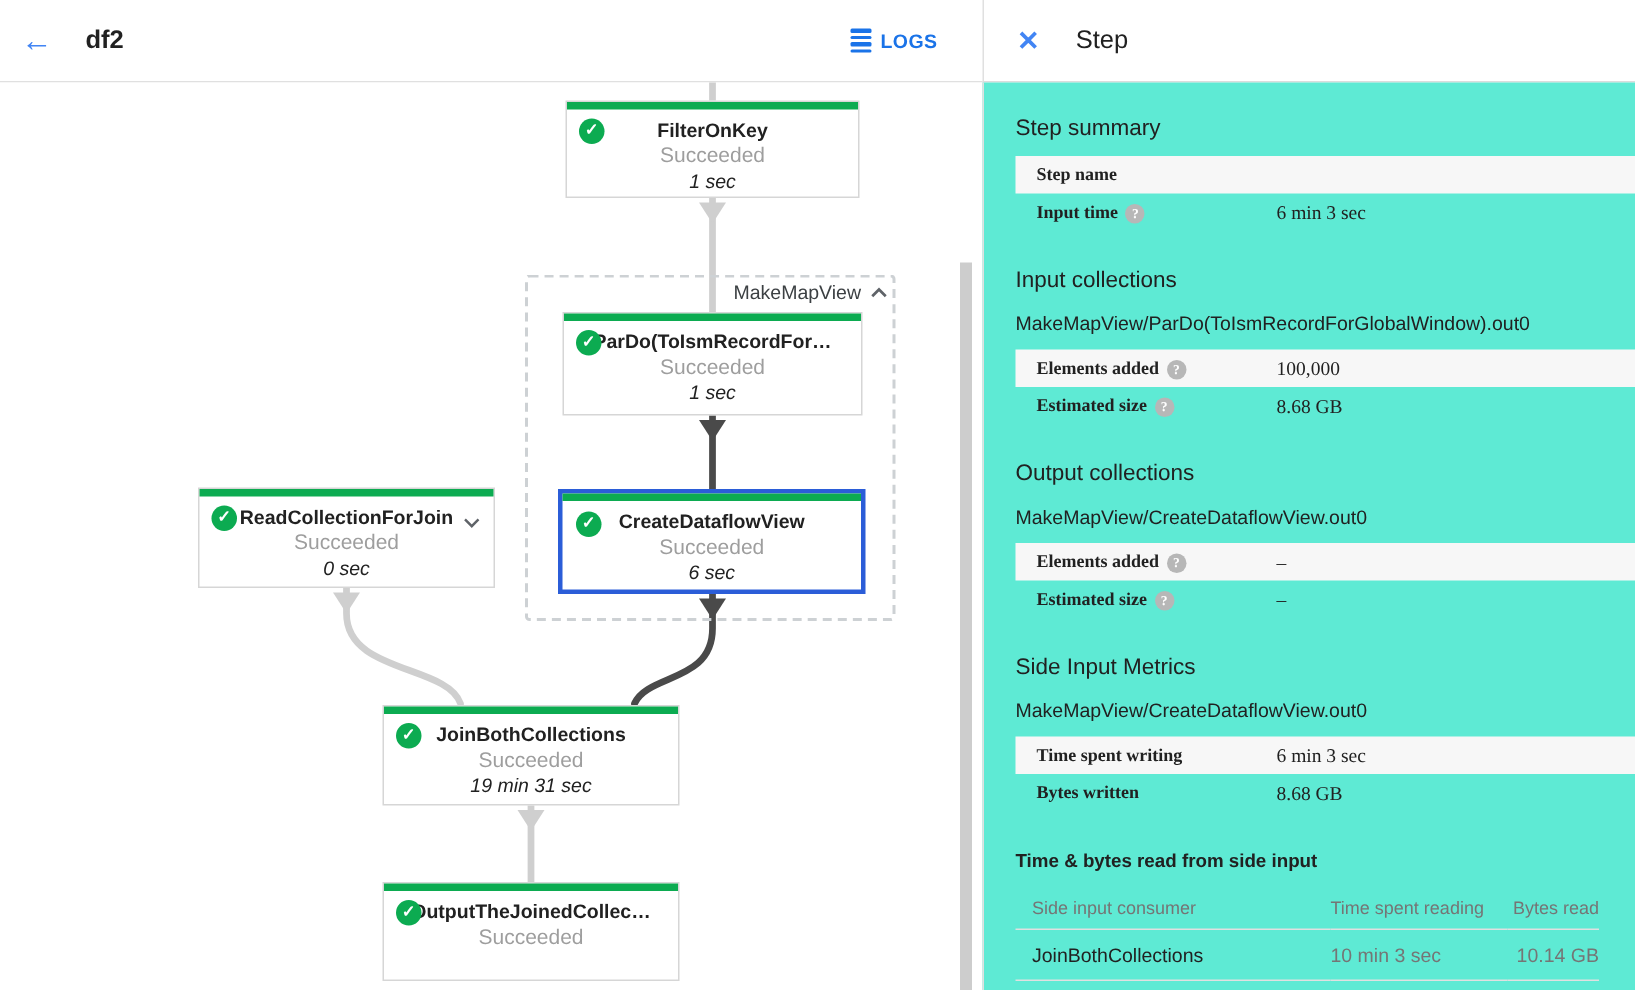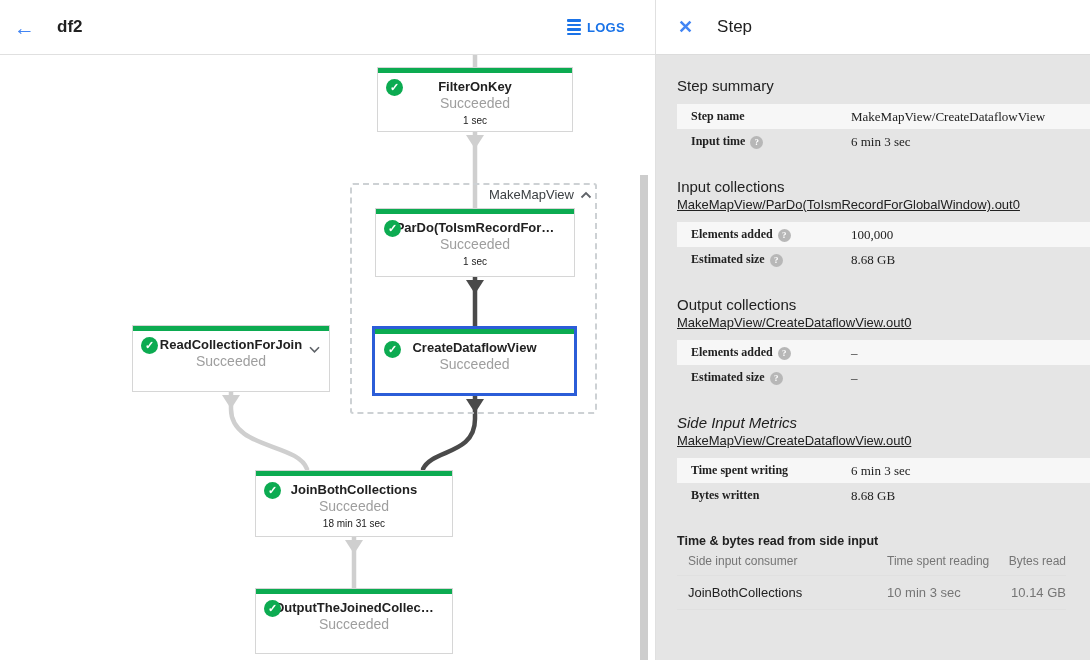--- a/index.html
+++ b/index.html
@@ -41,40 +41,40 @@
     border:2px dashed #cdd1d4;border-radius:3px;}
   .group-label{left:360px;top:132px;width:232px;text-align:right;font-size:13px;
     color:#3c4043;display:flex;justify-content:flex-end;align-items:center;gap:6px;cursor:pointer;}
   .node{background:#fff;border:1px solid #d6d6d6;text-align:center;cursor:pointer;}
   .node .bar{height:5px;background:var(--green);}
   .node .check{position:absolute;left:8px;top:11px;width:17px;height:17px;border-radius:50%;
     background:var(--green);color:#fff;font-size:11px;font-weight:700;line-height:17px;text-align:center;}
   .node.sel .check{top:12px;left:9px;}
   .node .t{margin-top:5px;font-size:13px;font-weight:700;color:var(--txt);line-height:17px;}
   .node .s{font-size:14px;color:var(--txt-gray);line-height:17px;}
-  .node .d{font-size:10px;color:var(--txt);line-height:17px;}
+  .node .d{font-size:13px;color:var(--txt);line-height:17px;font-style:italic;}
   .node.sel{border:3px solid var(--sel-border);}
   .node-chevron{position:absolute;right:9px;top:13px;cursor:pointer;}
   #v-scrollbar{left:640px;top:120px;width:8px;height:485px;background:#cdcdcd;border-radius:0;}
 
   
-  #panel{left:655px;top:55px;width:435px;height:605px;background:#e5e5e5;
+  #panel{left:655px;top:55px;width:435px;height:605px;background:#5eead4;
     border-left:1px solid var(--border);overflow:hidden;}
   .sec-heading{margin:22px 0 0 21px;font-size:15px;color:var(--txt);}
-  .sec-sub{margin:2px 0 0 21px;font-size:13px;color:var(--txt);text-decoration:underline;}
+  .sec-sub{margin:13px 0 0 21px;font-size:13px;color:var(--txt);}
   .mrows{margin-top:10px;font-family:Liberation Serif, serif;}
   .mrow{position:relative;margin-left:21px;height:25px;line-height:25px;}
   .mrow.odd{background:#f7f7f7;}
   .mrow .lbl{position:absolute;left:14px;font-size:12px;font-weight:700;color:var(--txt);}
   .mrow .val{position:absolute;left:174px;font-size:13px;color:var(--txt);}
   .help{display:inline-block;width:13px;height:13px;border-radius:50%;background:#b7b7b7;
     color:#fff;font-size:9px;font-weight:700;line-height:13px;text-align:center;
     vertical-align:middle;margin-left:5px;cursor:pointer;}
   .tbl-heading{margin:26px 0 0 21px;font-size:12.5px;font-weight:700;color:var(--txt);}
-  .sitable{margin:2px 25px 0 21px;border-collapse:collapse;width:389px;font-size:13px;}
+  .sitable{margin:13px 25px 0 21px;border-collapse:collapse;width:389px;font-size:13px;}
   .sitable th{font-size:12px;font-weight:400;color:var(--txt-mid);text-align:left;
     padding:4px 0 7px 0;border-bottom:1px solid var(--border);}
   .sitable td{padding:9px 0;border-bottom:1px solid var(--border);color:var(--txt-mid);}
   .sitable th.c1,.sitable td.c1{padding-left:11px;width:210px;}
   .sitable th.c2,.sitable td.c2{width:118px;}
   .sitable th.c3,.sitable td.c3{text-align:right;}
   .sitable td.c1{color:var(--txt);}
 </style>
 </head>
 <body>
@@ -145,59 +145,60 @@
     <div class="t">ParDo(ToIsmRecordFor…</div>
     <div class="s">Succeeded</div>
     <div class="d">1 sec</div>
   </div>
 
   <div class="abs node sel" style="left:372px;top:271px;width:205px;height:70px;">
     <div class="bar"></div>
     <div class="check">✓</div>
     <div class="t">CreateDataflowView</div>
     <div class="s">Succeeded</div>
+    <div class="d">6 sec</div>
   </div>
 
   <div class="abs node" style="left:132px;top:270px;width:198px;height:67px;">
     <div class="bar"></div>
     <div class="check">✓</div>
     <span class="node-chevron">
       <svg width="11" height="7" viewBox="0 0 11 7">
           <path d="M1 1.2 L5.5 5.8 L10 1.2" stroke="#5f6368" stroke-width="1.6" fill="none"></path>
         </svg>
     </span>
     <div class="t">ReadCollectionForJoin</div>
     <div class="s">Succeeded</div>
+    <div class="d">0 sec</div>
   </div>
 
   <div class="abs node" style="left:255px;top:415px;width:198px;height:67px;">
     <div class="bar"></div>
     <div class="check">✓</div>
     <div class="t">JoinBothCollections</div>
     <div class="s">Succeeded</div>
-    <div class="d">18 min 31 sec</div>
+    <div class="d">19 min 31 sec</div>
   </div>
 
   <div class="abs node" style="left:255px;top:533px;width:198px;height:66px;">
     <div class="bar"></div>
     <div class="check">✓</div>
     <div class="t">OutputTheJoinedCollec…</div>
     <div class="s">Succeeded</div>
   </div>
 
   <div class="abs" id="v-scrollbar"></div>
 </div>
 
 <div class="abs" id="panel">
 
   <div class="sec-heading">Step summary</div>
   <div class="mrows">
     <div class="mrow odd">
       <span class="lbl">Step name</span>
-      <span class="val">MakeMapView/CreateDataflowView</span>
     </div>
     <div class="mrow">
       <span class="lbl"><span>Input time</span><span class="help">?</span></span>
       <span class="val">6 min 3 sec</span>
     </div>
   </div>
 
   <div class="sec-heading" style="margin-top:24px;">Input collections</div>
   <div class="sec-sub">MakeMapView/ParDo(ToIsmRecordForGlobalWindow).out0</div>
   <div class="mrows">
@@ -217,21 +218,21 @@
     <div class="mrow odd">
       <span class="lbl"><span>Elements added</span><span class="help">?</span></span>
       <span class="val">–</span>
     </div>
     <div class="mrow">
       <span class="lbl"><span>Estimated size</span><span class="help">?</span></span>
       <span class="val">–</span>
     </div>
   </div>
 
-  <div class="sec-heading" style="margin-top:24px;font-style:italic;">Side Input Metrics</div>
+  <div class="sec-heading" style="margin-top:24px;">Side Input Metrics</div>
   <div class="sec-sub">MakeMapView/CreateDataflowView.out0</div>
   <div class="mrows">
     <div class="mrow odd">
       <span class="lbl">Time spent writing</span>
       <span class="val">6 min 3 sec</span>
     </div>
     <div class="mrow">
       <span class="lbl">Bytes written</span>
       <span class="val">8.68 GB</span>
     </div>

